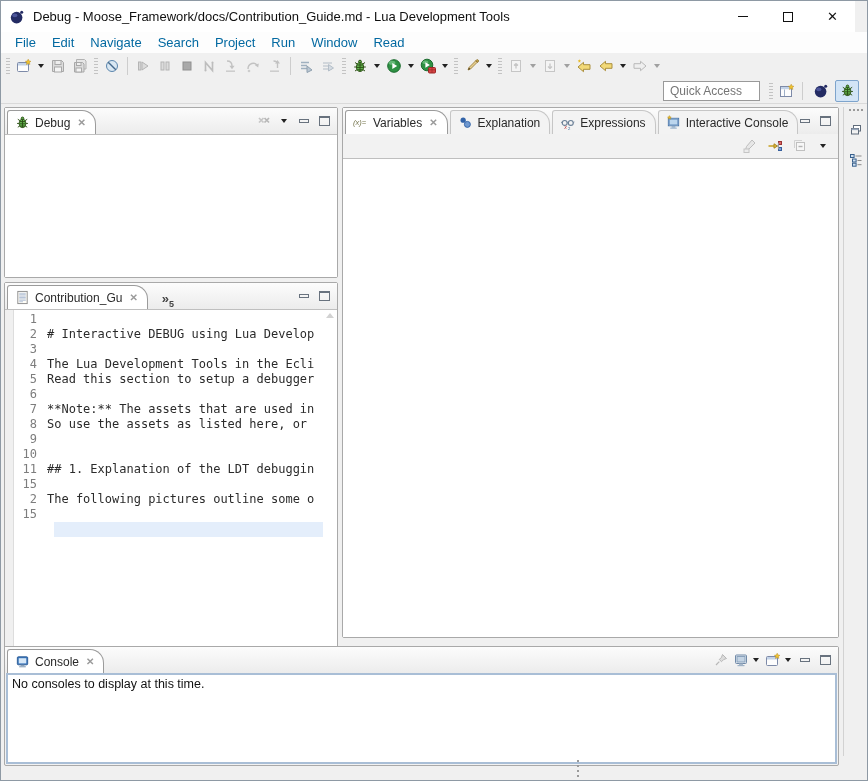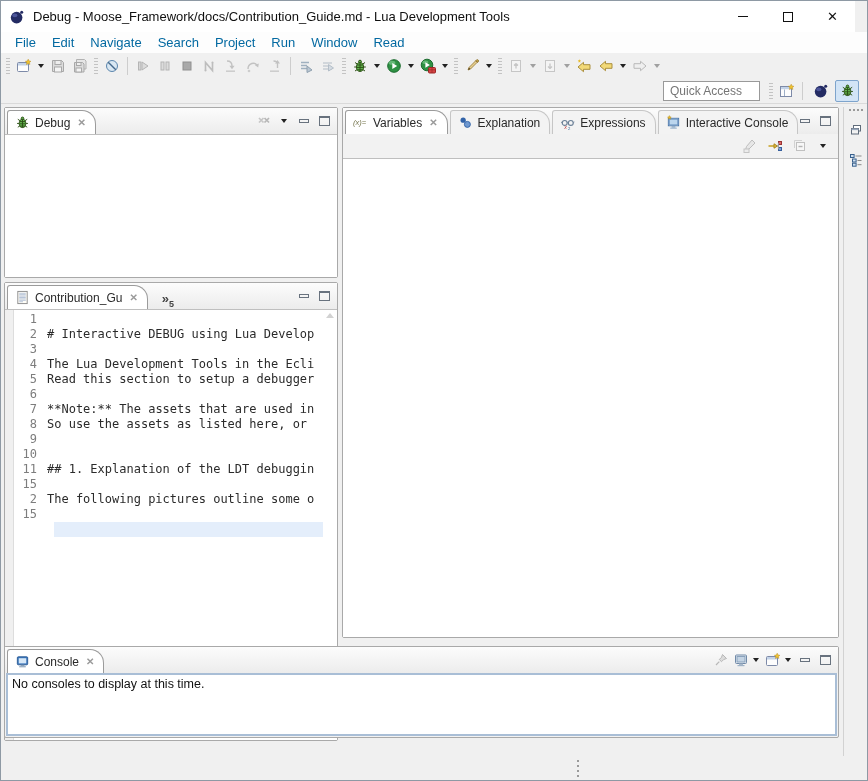--- a/index.html
+++ b/index.html
@@ -566,21 +566,21 @@
           <rect x="2.5" y="2.5" width="3.6" height="3" fill="#cfe0f1" stroke="#38608c"></rect>
           <path d="M7.5 4h6" stroke="#8a8a8a"></path>
           <rect x="4.5" y="7" width="3.6" height="3" fill="#cfe0f1" stroke="#38608c"></rect>
           <path d="M9.5 8.5h4" stroke="#8a8a8a"></path>
           <rect x="4.5" y="11.2" width="3.6" height="3" fill="#cfe0f1" stroke="#38608c"></rect>
           <path d="M9.5 12.7h4" stroke="#8a8a8a"></path>
         </svg>
       </span>
   </div>
 
-  <div class="panel" style="left:3px;top:645px;width:835px;height:92px">
+  <div class="panel" style="left:3px;top:645px;width:835px;height:120px">
     <div class="tabrow">
       <div class="tab active">
         <svg class="i15" viewBox="0 0 16 16">
             <rect x="2.5" y="3" width="11" height="8.5" rx="1" fill="#3a77bd" stroke="#2a5a94"></rect>
             <rect x="4" y="4.5" width="8" height="5.5" fill="#d6e7f7"></rect>
             <rect x="6" y="11.5" width="4" height="1.4" fill="#88a0b8"></rect>
             <rect x="4.5" y="13" width="7" height="1.2" fill="#88a0b8"></rect>
           </svg>
         <span>Console</span>
         <span class="x">✕</span>

